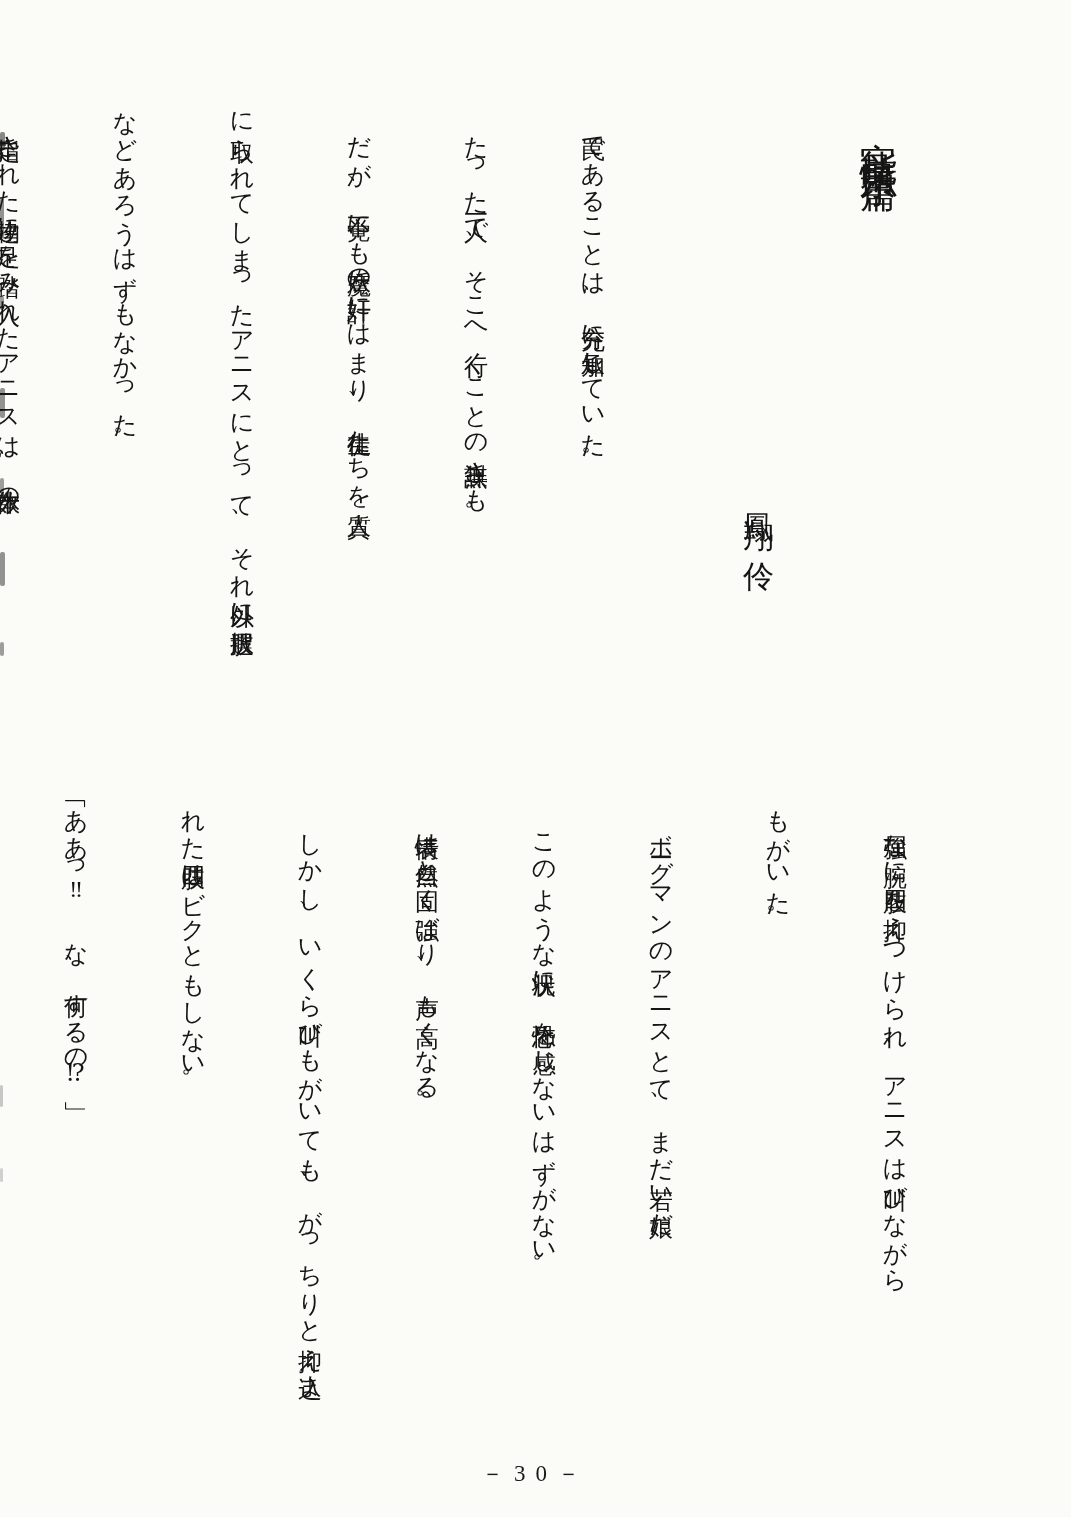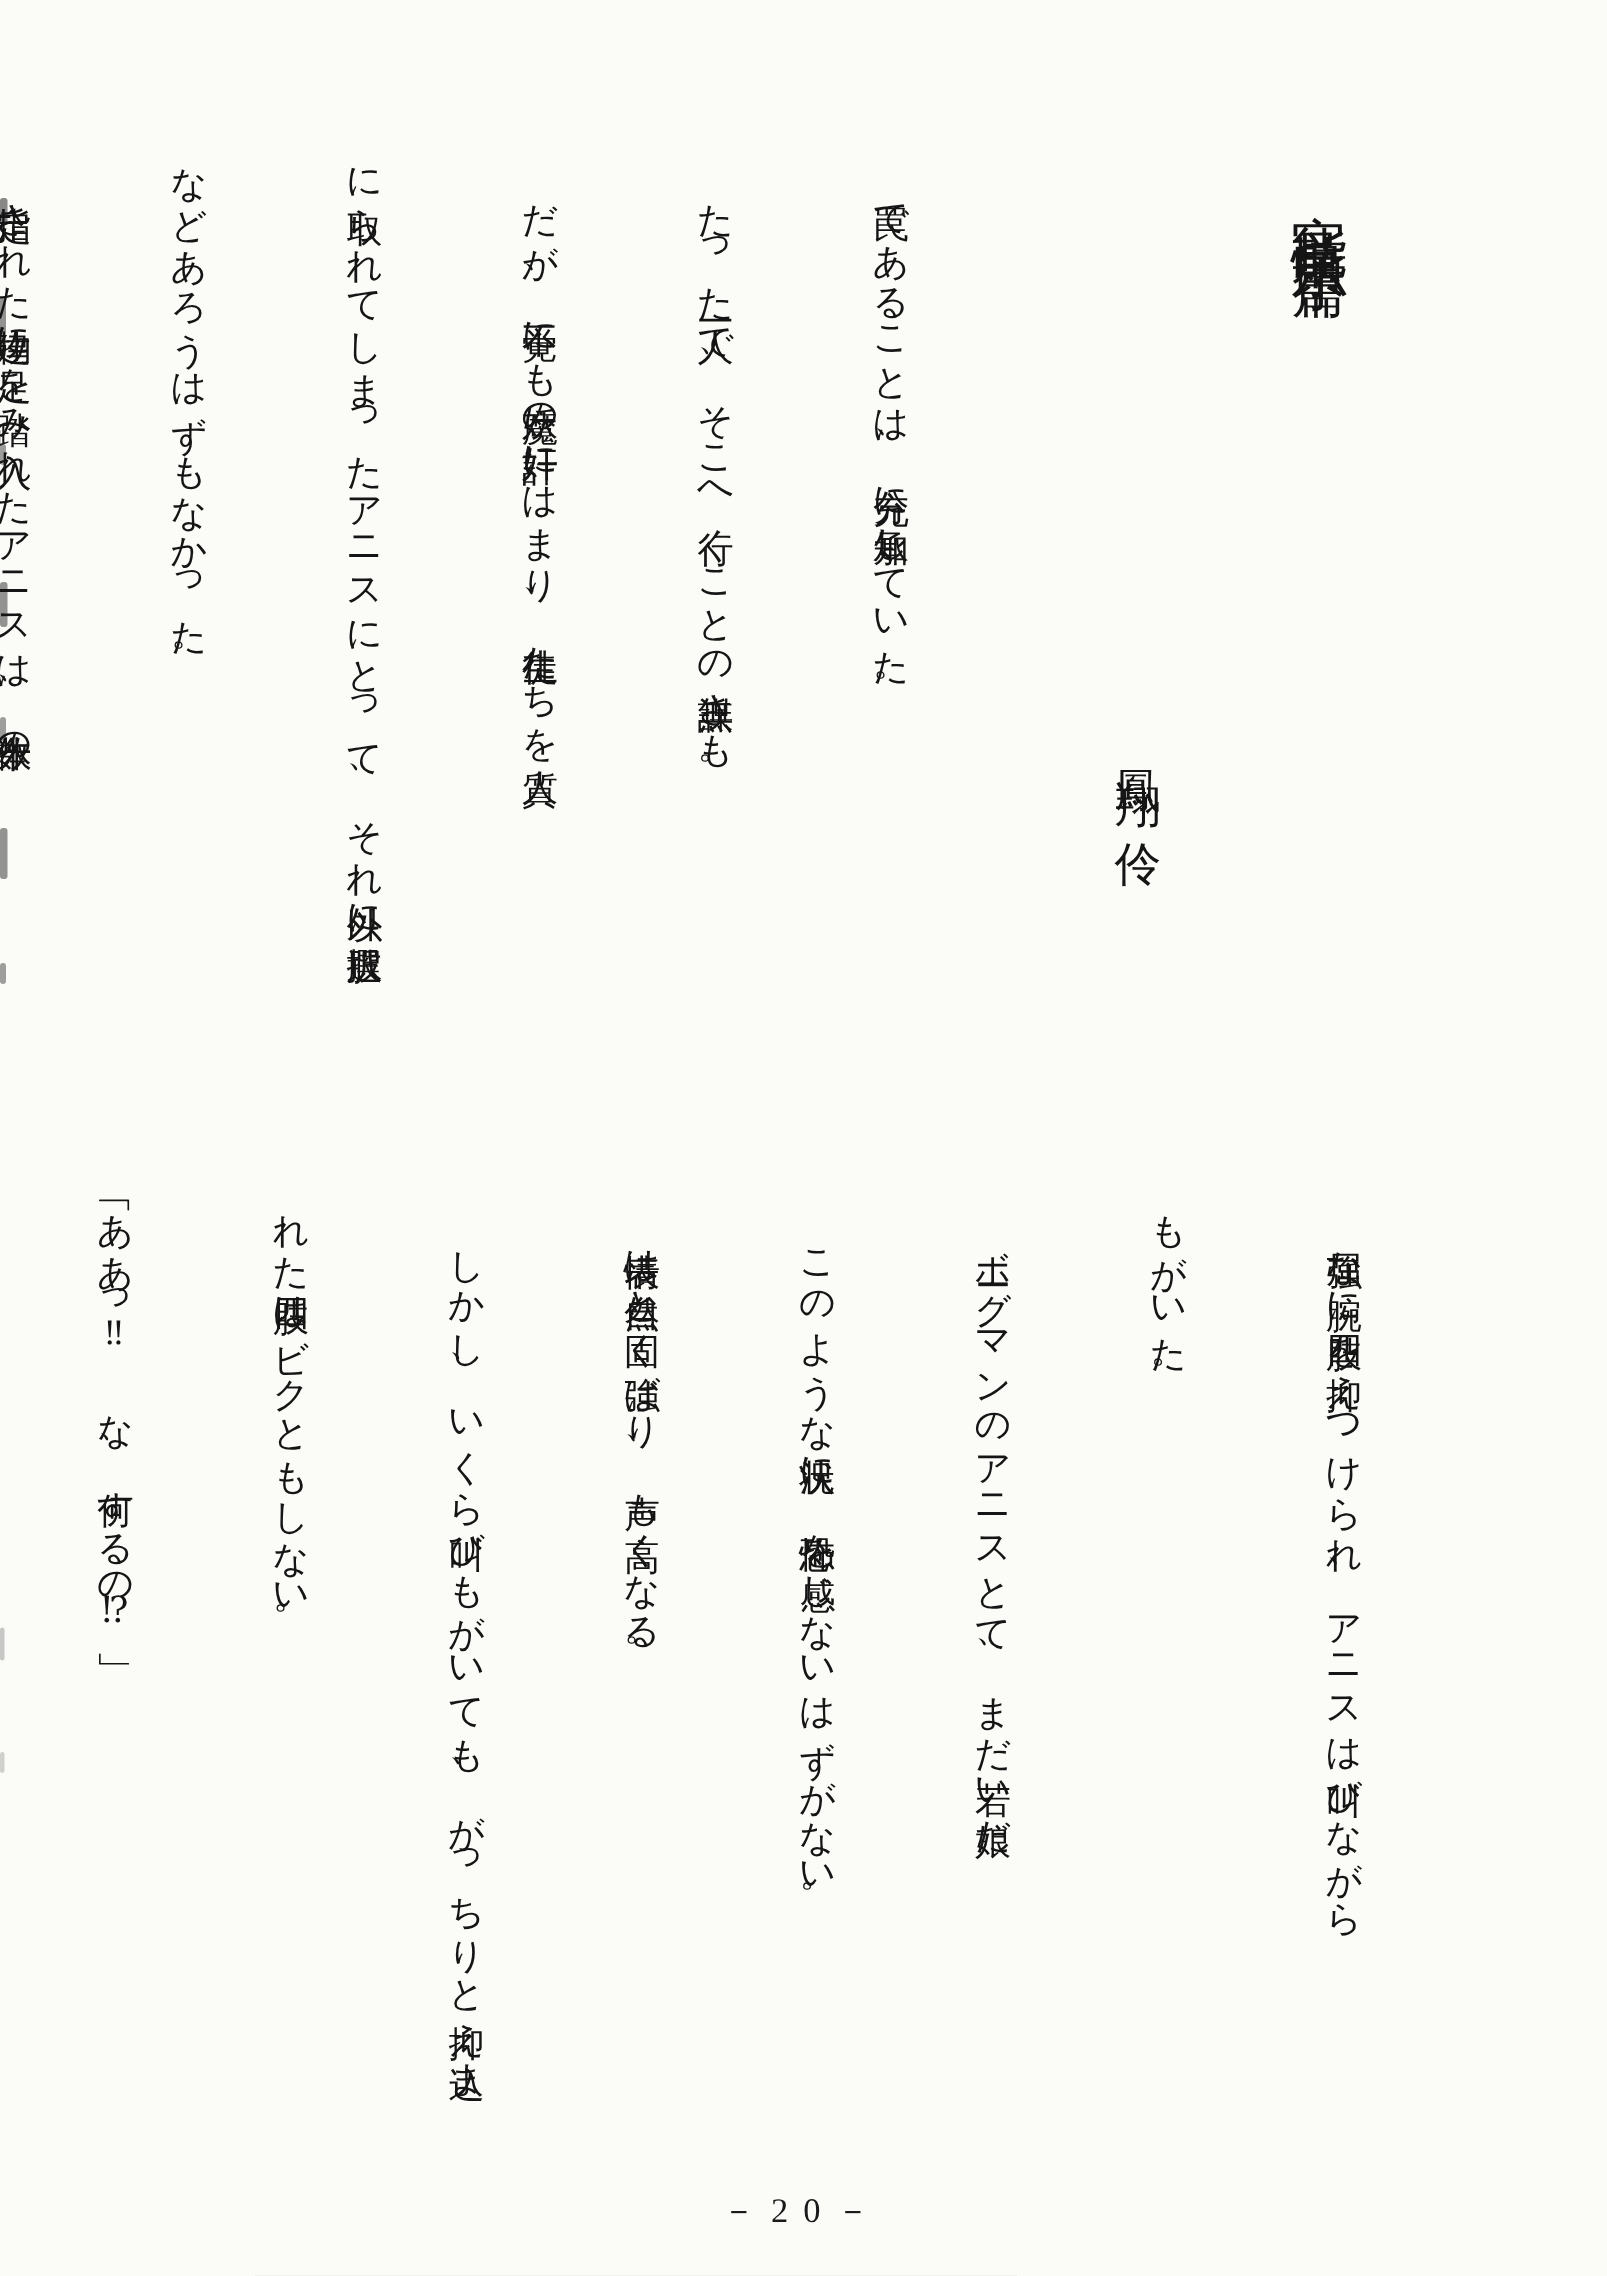--- a/index.html
+++ b/index.html
@@ -138,15 +138,15 @@
     
     
     
     
     
     
     
     
   </div>
 
-  <div class="footer">－20－</div>
+  <div class="footer">－30－</div>
 
 </div>
 
 </body></html>

